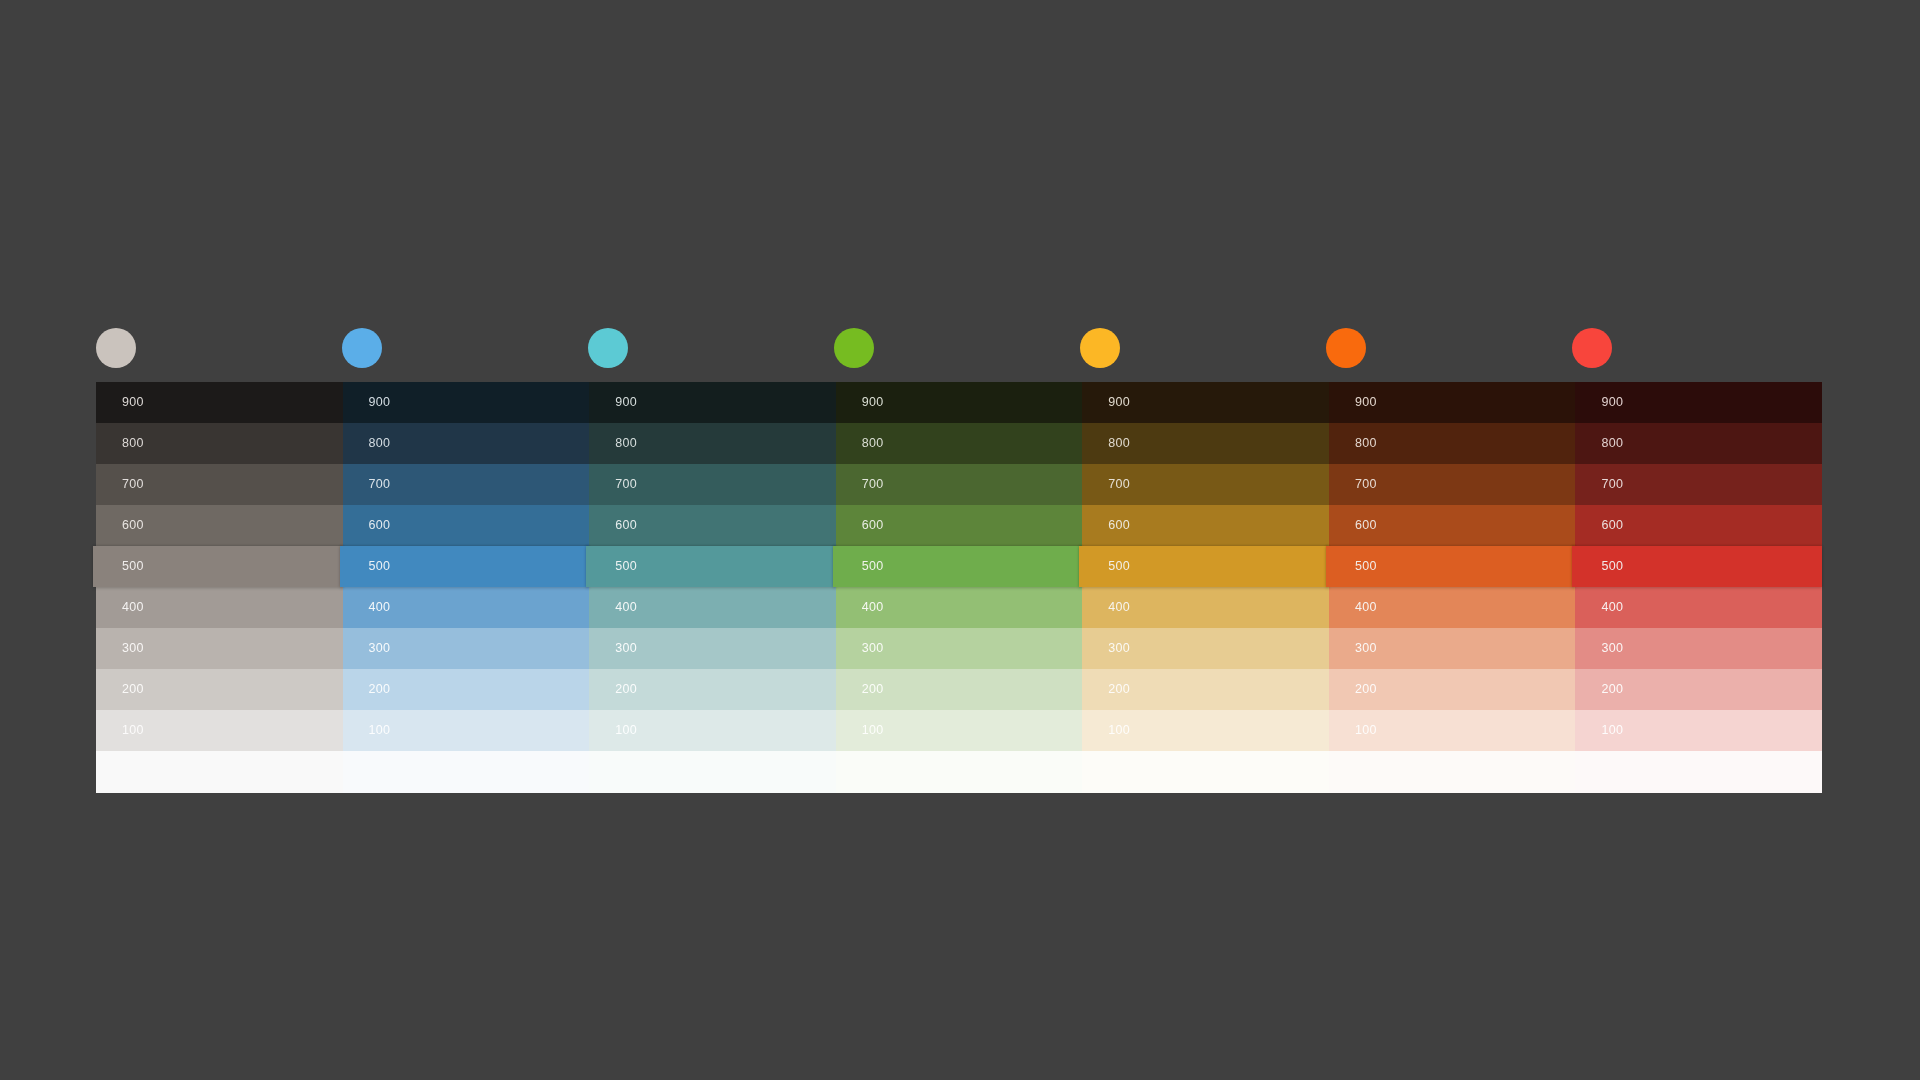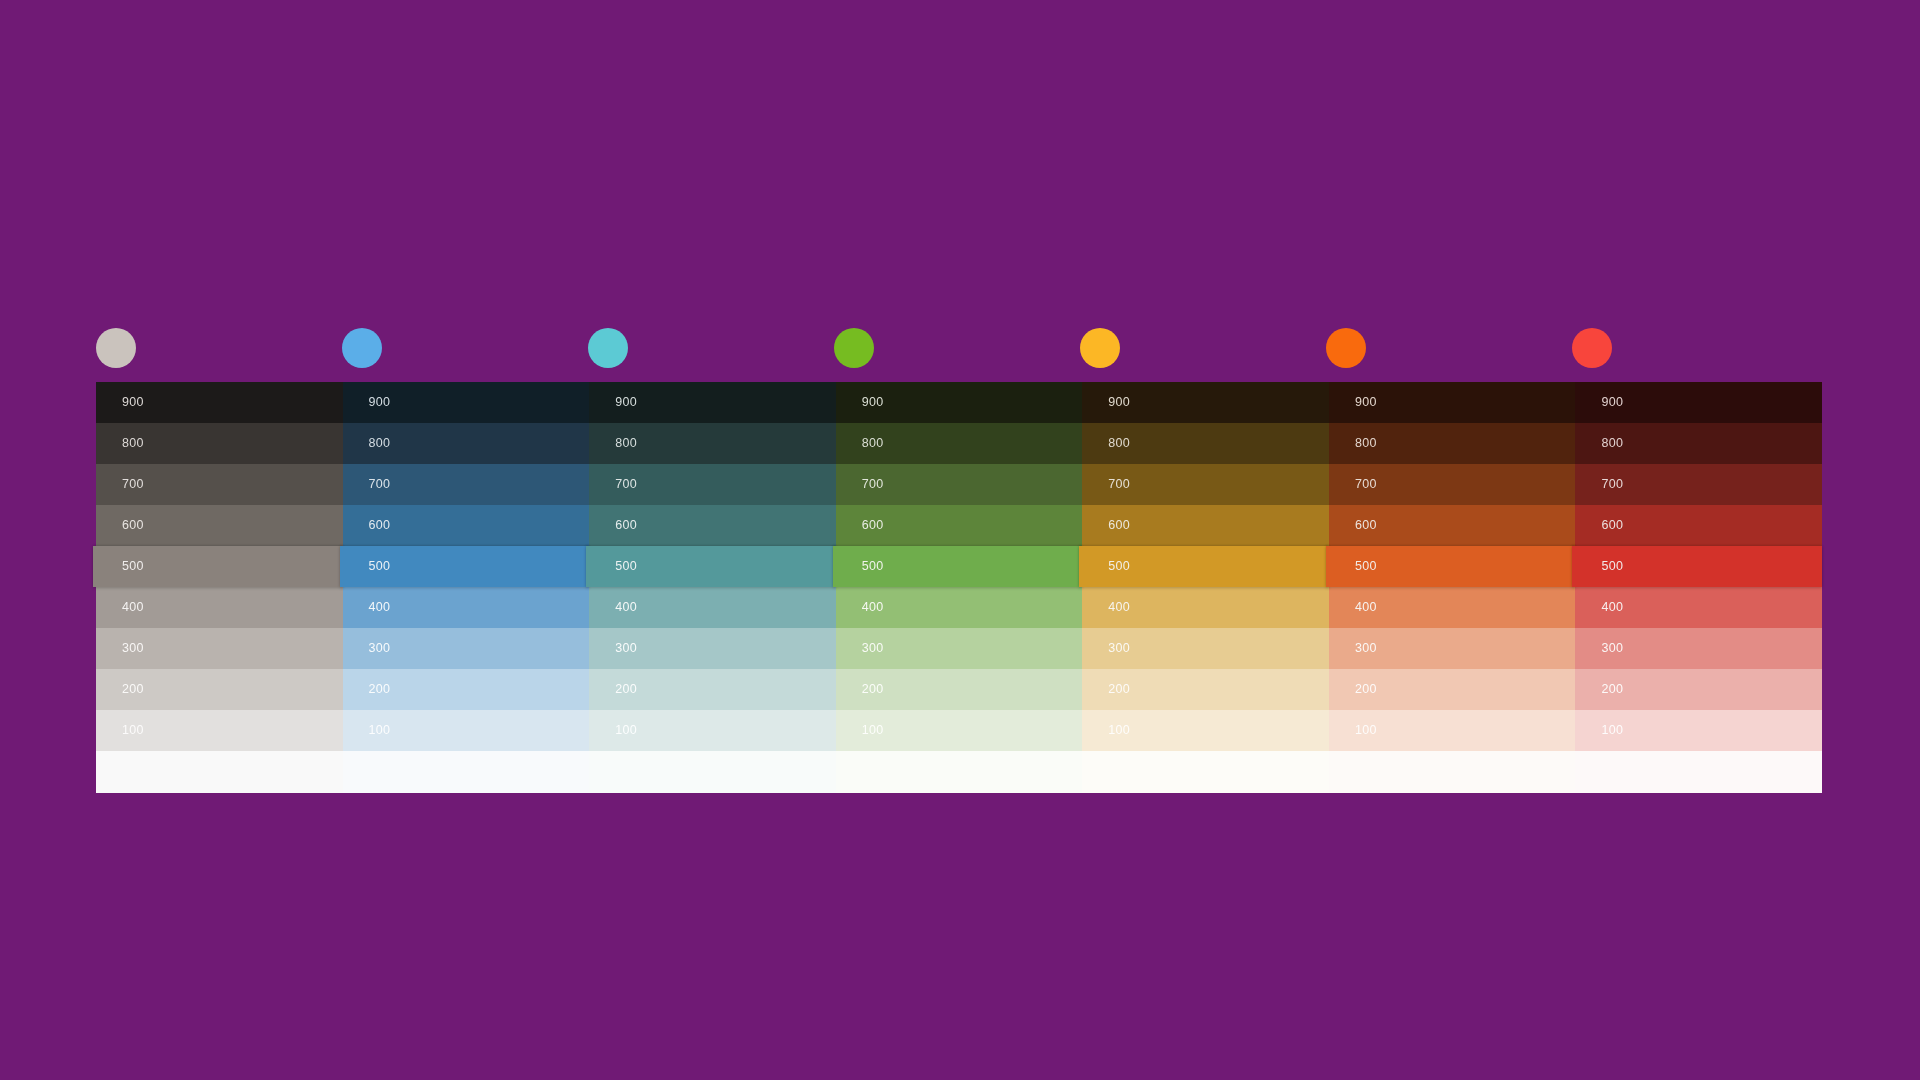--- a/index.html
+++ b/index.html
@@ -80,21 +80,21 @@
     height: 42px;
   }
   .swatch-label {
     display: block;
     pointer-events: none;
   }
 </style>
 </head>
 <body style="background: rgb(255, 255, 255);">
 
-<div id="palette-page" style="background: #701a75;">
+<div id="palette-page" style="background: #404040;">
 
   <section id="swatch-board">
 
     <div class="swatch-dots">
         <div class="swatch-dot" style="left: 0px; background: rgb(202, 195, 189);"></div>
         <div class="swatch-dot" style="left: 246px; background: rgb(91, 174, 232);"></div>
         <div class="swatch-dot" style="left: 492px; background: rgb(92, 202, 212);"></div>
         <div class="swatch-dot" style="left: 738px; background: rgb(118, 188, 33);"></div>
         <div class="swatch-dot" style="left: 984px; background: rgb(252, 183, 37);"></div>
         <div class="swatch-dot" style="left: 1230px; background: rgb(249, 106, 13);"></div>

